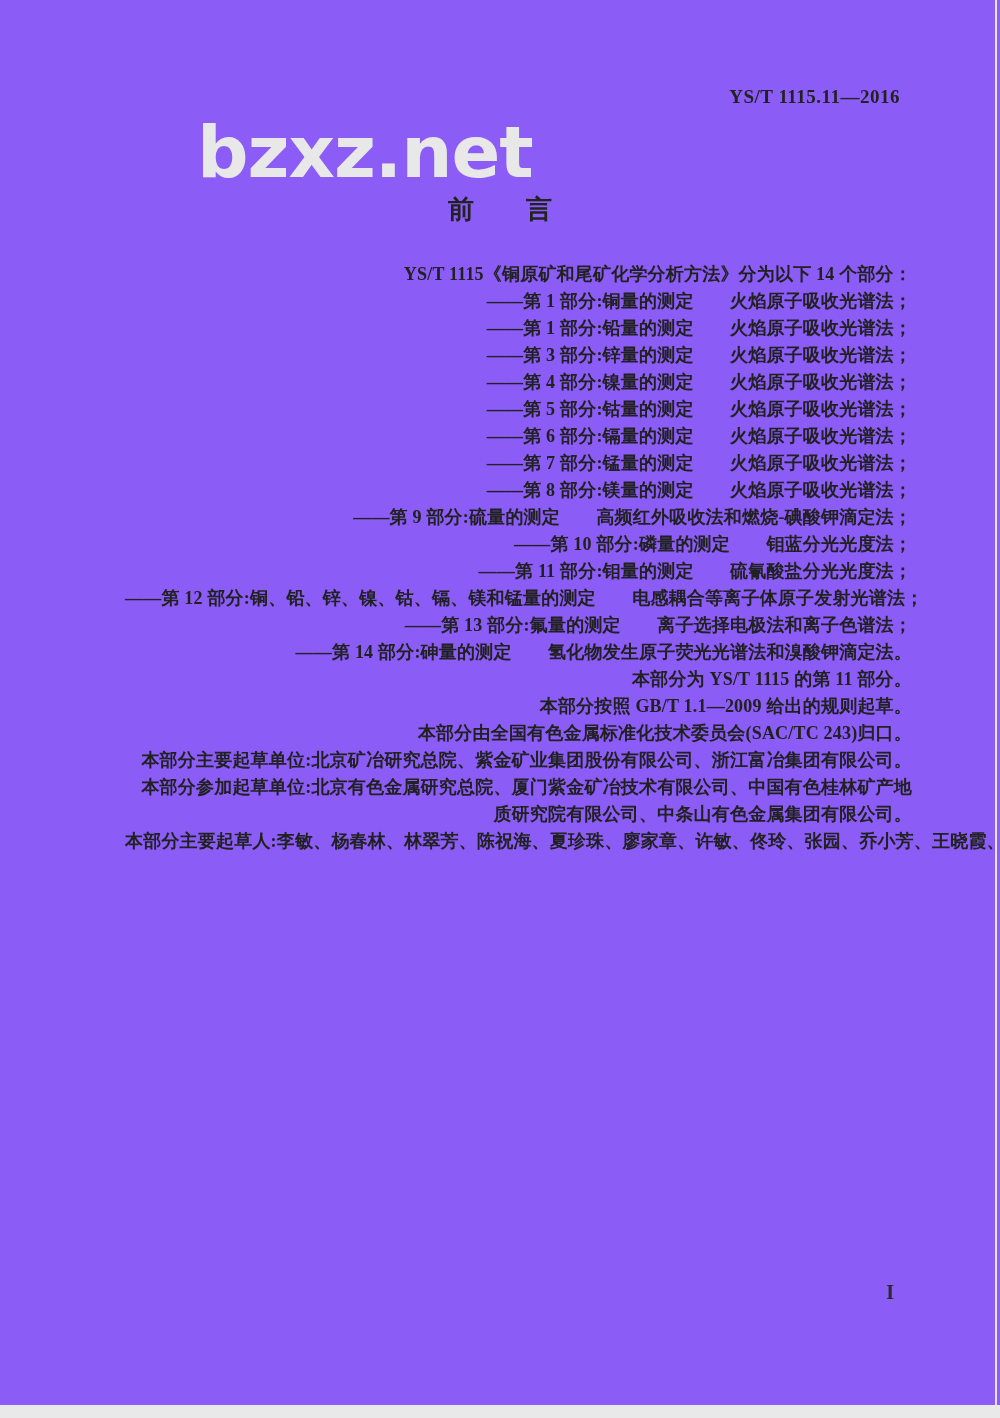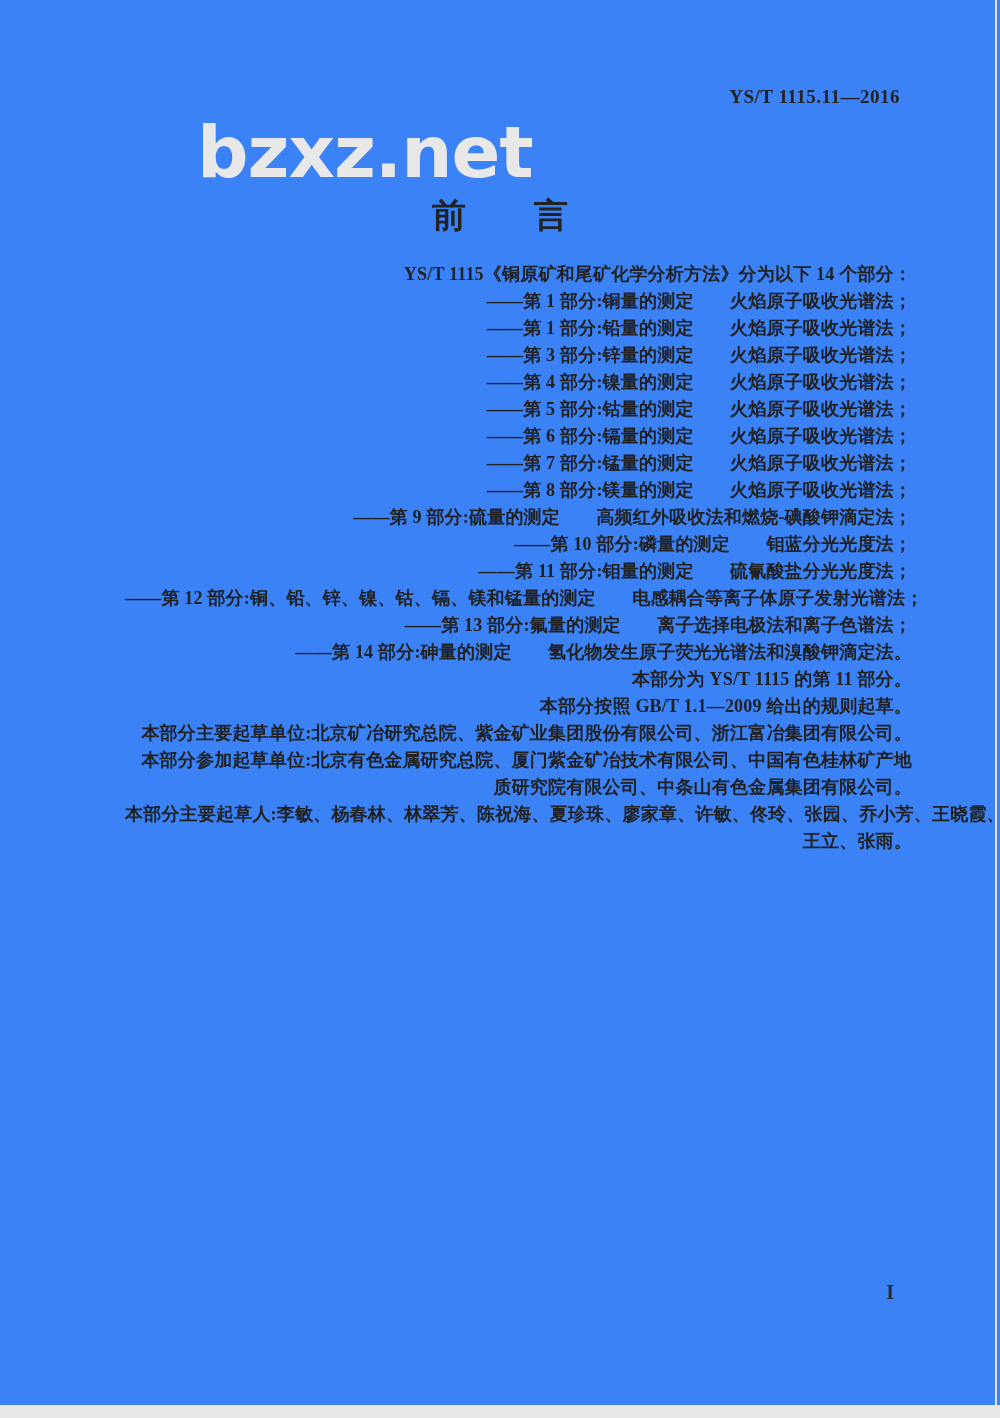--- a/index.html
+++ b/index.html
@@ -4,21 +4,21 @@
 <style>
   html,body{margin:0;padding:0;}
   body{
     background:#9a9a9a;
     font-family:"Liberation Serif","DejaVu Serif",serif;
   }
   .page{
     position:relative;
     width:1000px;height:1418px;
     margin:0 auto;
-    background:#3b82f6;
+    background:#8b5cf6;
     overflow:hidden;
     color:#1d1d1d;
   }
   
   .scan-bottom-strip{
     position:absolute;left:0;right:0;bottom:0;height:13px;
     background:#e9e9e9;
   }
   .scan-right-edge{
     position:absolute;top:0;bottom:13px;right:3px;width:2px;
@@ -37,21 +37,21 @@
     font-family:"DejaVu Sans","Liberation Sans",sans-serif;
     font-weight:700;font-size:72px;line-height:1;
     letter-spacing:-1px;
     color:#e8e8e8;
     user-select:none;
   }
   
   .fw-title{
     position:absolute;top:176px;left:0;right:0;
     text-align:center;
-    font-size:34px;font-weight:700;color:#222;
+    font-size:26px;font-weight:700;color:#222;
     line-height:34px;
   }
   
   .fw-body{
     position:absolute;top:261px;left:97px;width:815px;
   }
   .fw-body p{
     margin:0;
     font-size:18px;
     line-height:27px;
@@ -93,26 +93,26 @@
     <p class="indent">——第 8 部分:镁量的测定　　火焰原子吸收光谱法；</p>
     <p class="indent">——第 9 部分:硫量的测定　　高频红外吸收法和燃烧-碘酸钾滴定法；</p>
     <p class="indent">——第 10 部分:磷量的测定　　钼蓝分光光度法；</p>
     <p class="indent">——第 11 部分:钼量的测定　　硫氰酸盐分光光度法；</p>
     <p class="indent">——第 12 部分:铜、铅、锌、镍、钴、镉、镁和锰量的测定　　电感耦合等离子体原子发射光谱法；</p>
     <p class="indent">——第 13 部分:氟量的测定　　离子选择电极法和离子色谱法；</p>
     <p class="indent">——第 14 部分:砷量的测定　　氢化物发生原子荧光光谱法和溴酸钾滴定法。</p>
 
     <p class="indent">本部分为 YS/T 1115 的第 11 部分。</p>
     <p class="indent">本部分按照 GB/T 1.1—2009 给出的规则起草。</p>
+    <p class="indent">本部分由全国有色金属标准化技术委员会(SAC/TC 243)归口。</p>
     <p class="indent">本部分主要起草单位:北京矿冶研究总院、紫金矿业集团股份有限公司、浙江富冶集团有限公司。</p>
 
     <p class="indent">本部分参加起草单位:北京有色金属研究总院、厦门紫金矿冶技术有限公司、中国有色桂林矿产地</p>
     <p class="noindent">质研究院有限公司、中条山有色金属集团有限公司。</p>
 
     <p class="indent">本部分主要起草人:李敏、杨春林、林翠芳、陈祝海、夏珍珠、廖家章、许敏、佟玲、张园、乔小芳、王晓霞、</p>
-    <p class="noindent">王立、张雨。</p>
   </div>
 
   <div class="page-number">I</div>
 
   <div class="scan-right-edge"></div>
   <div class="scan-bottom-strip"></div>
 </div>
 
 </body></html>

